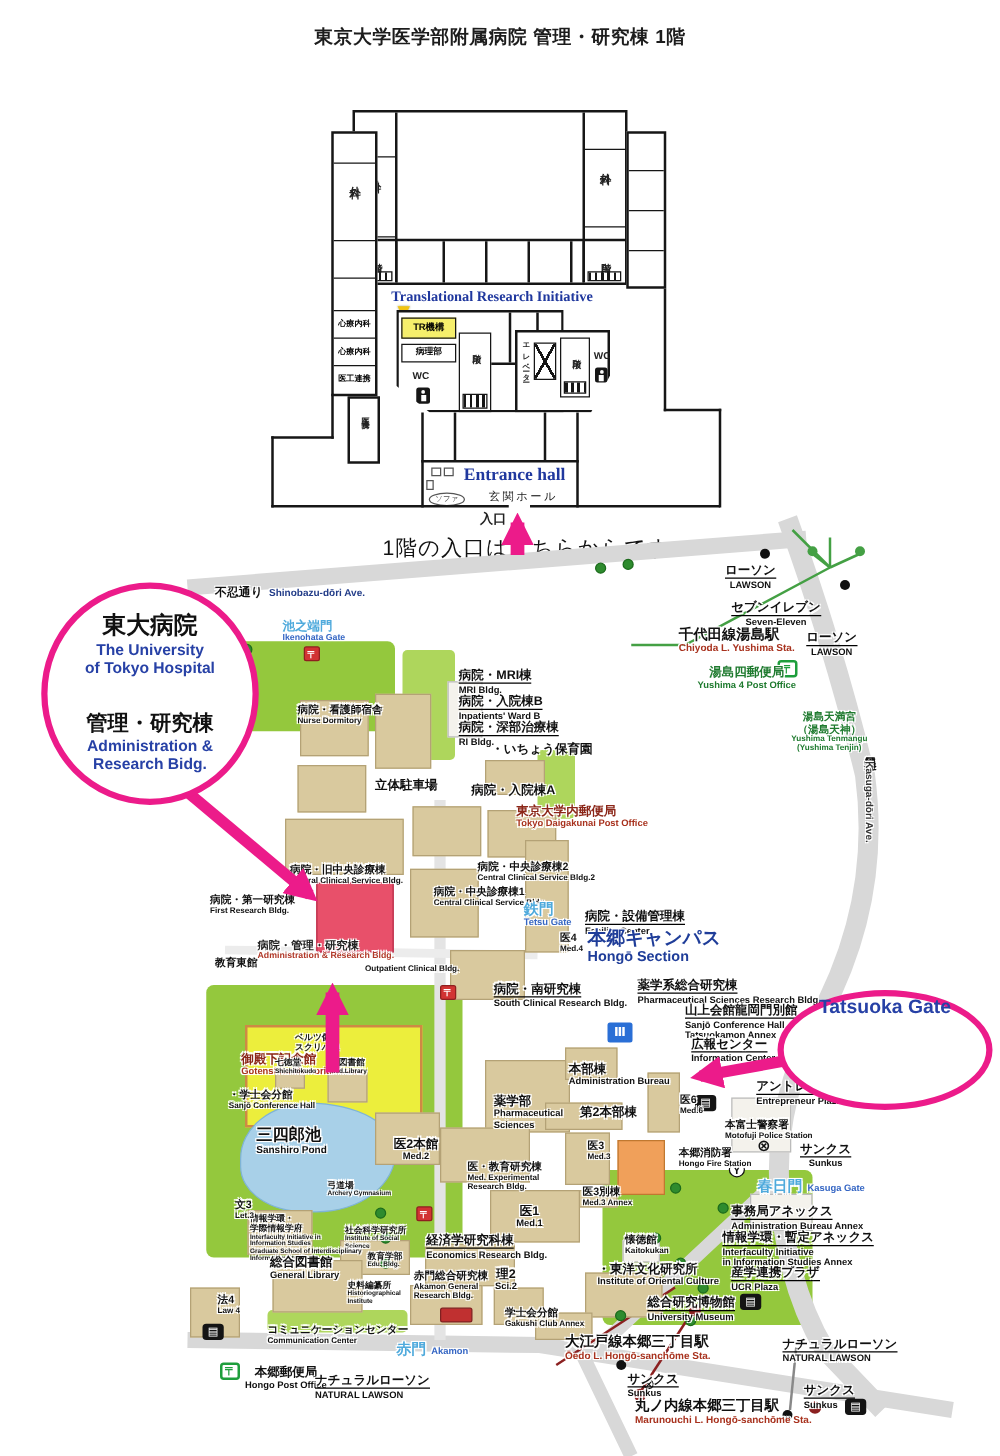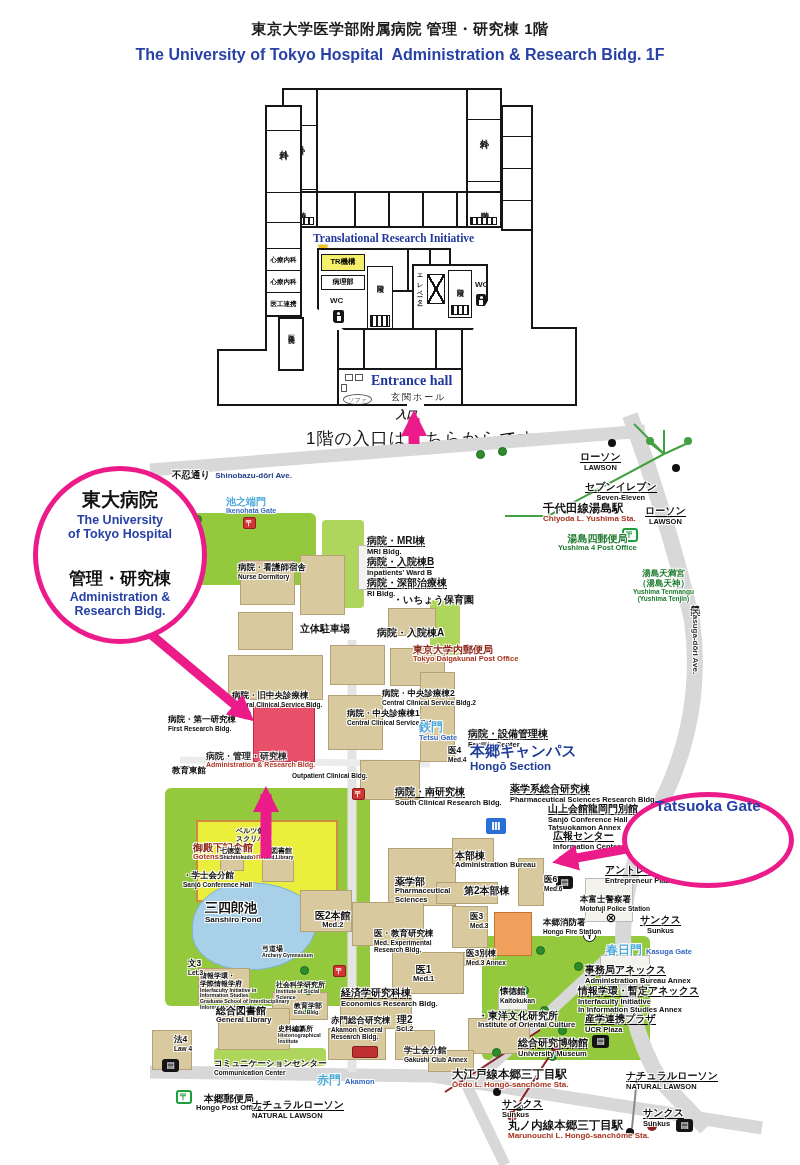--- a/index.html
+++ b/index.html
@@ -91,21 +91,20 @@
   .ann .en2{display:block;font-size:12.5px;font-weight:bold;color:#2741A6;white-space:pre-line;line-height:1.15;}
   .ann .gjp{display:block;font-size:23px;font-weight:bold;color:#111;letter-spacing:7px;margin-top:13px;text-indent:7px;}
   .ann .gen{display:block;font-size:15.5px;font-weight:bold;color:#2741A6;}
 </style>
 </head>
 <body>
 
 <div class="page">
 
   <div class="hdr-jp">東京大学医学部附属病院 管理・研究棟 1階</div>
-  <div class="hdr-en">The University of Tokyo Hospital  Administration &amp; Research Bidg. 1F</div>
 
   <div>
 
     <div class="fp" style="left:282px;top:88px;width:220px;height:140px;">
       <div style="position:absolute;left:0;top:0;width:34px;height:100%;border-right:2px solid #161616;">
         <div class="cell" style="left:0;top:0;width:100%;height:36px;"></div>
         <div class="cell" style="left:0;top:36px;width:100%;height:64px;text-align:center;">
           <span class="vtx" style="font-size:9px;">外科</span>
         </div>
       </div>
@@ -201,21 +200,21 @@
       <span class="ent-en" style="left:32px;top:3px;">Entrance hall</span>
       <span class="ent-jp" style="left:52px;top:21px;">玄関ホール</span>
       <div class="sofa-sq" style="left:6px;top:4px;width:8px;height:7px;"></div>
       <div class="sofa-sq" style="left:16px;top:4px;width:8px;height:7px;"></div>
       <div class="sofa-sq" style="left:2px;top:14px;width:6px;height:8px;"></div>
       <div class="sofa" style="left:4px;top:24px;width:29px;height:11px;">ソファ</div>
     </div>
     <div class="fp-line" style="left:217px;top:404px;width:190px;height:2px;"></div>
     <div class="fp-line" style="left:424px;top:404px;width:152px;height:2px;"></div>
 
-    <div class="entry-lbl" style="left:396px;top:408px;font-style:italic;">入口</div>
+    <div class="entry-lbl" style="left:384px;top:408px;">入口</div>
     <div class="fp-note" style="left:306px;top:427px;">1階の入口はこちらからです</div>
   </div>
 
   <div>
 
     <div class="gn" style="left:168px;top:513px;width:148px;height:72px;"></div>
     <div class="gn2" style="left:322px;top:520px;width:42px;height:88px;"></div>
     <div class="gn" style="left:165px;top:788px;width:205px;height:218px;"></div>
     <div class="gn" style="left:482px;top:936px;width:168px;height:124px;"></div>
     <div class="gn2" style="left:214px;top:1048px;width:112px;height:18px;"></div>

